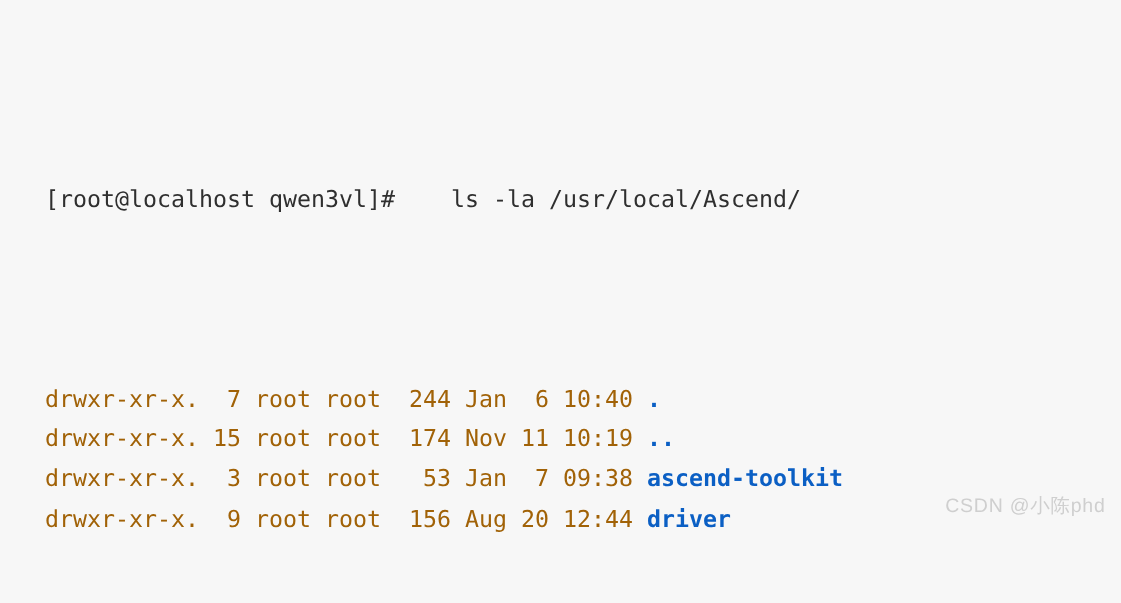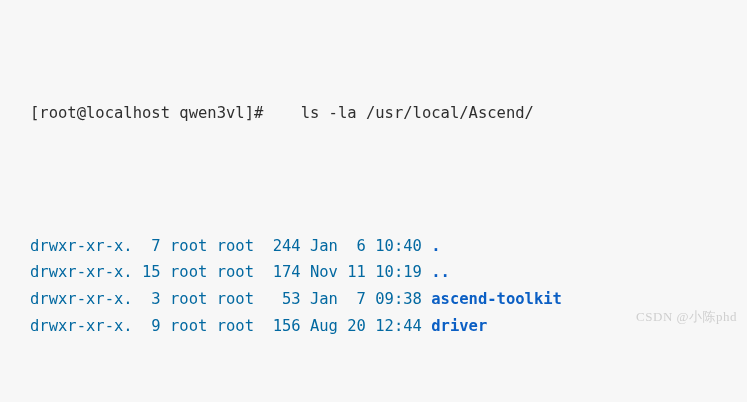--- a/index.html
+++ b/index.html
@@ -13,20 +13,21 @@
     overflow: hidden;
     font-family: "DejaVu Sans Mono", "Liberation Mono", monospace;
   }
   #terminal {
     position: relative;
     width: 747px;
     height: 348px;
     background: #f7f7f7;
     padding: 16px;
     box-sizing: border-box;
+    margin-top: 20px;
   }
   .screen {
     padding: 4px 0 0 14px;
     font-size: 15.5px;
     line-height: 26.6px;
     white-space: pre;
     color: #3a3a3a;
     letter-spacing: 0px;
   }
   .line {
@@ -34,31 +35,31 @@
     height: 26.6px;
     font-size: 15.5px;
   }
   .prompt {
     color: #2f2f2f;
   }
   .cmd {
     color: #2f2f2f;
   }
   .meta {
-    color: #0369a1;
+    color: #a16207;
   }
   .fname-dir {
     color: #0b5fc4;
     font-weight: bold;
   }
   .watermark {
     position: absolute;
     right: 10px;
     bottom: 22px;
-    font-family: Liberation Serif, serif;
+    font-family: Liberation Sans, sans-serif;
     font-size: 13px;
     color: #cfcfcf;
     letter-spacing: 0.5px;
     white-space: pre;
     user-select: none;
   }
 </style>
 </head>
 <body>
 

